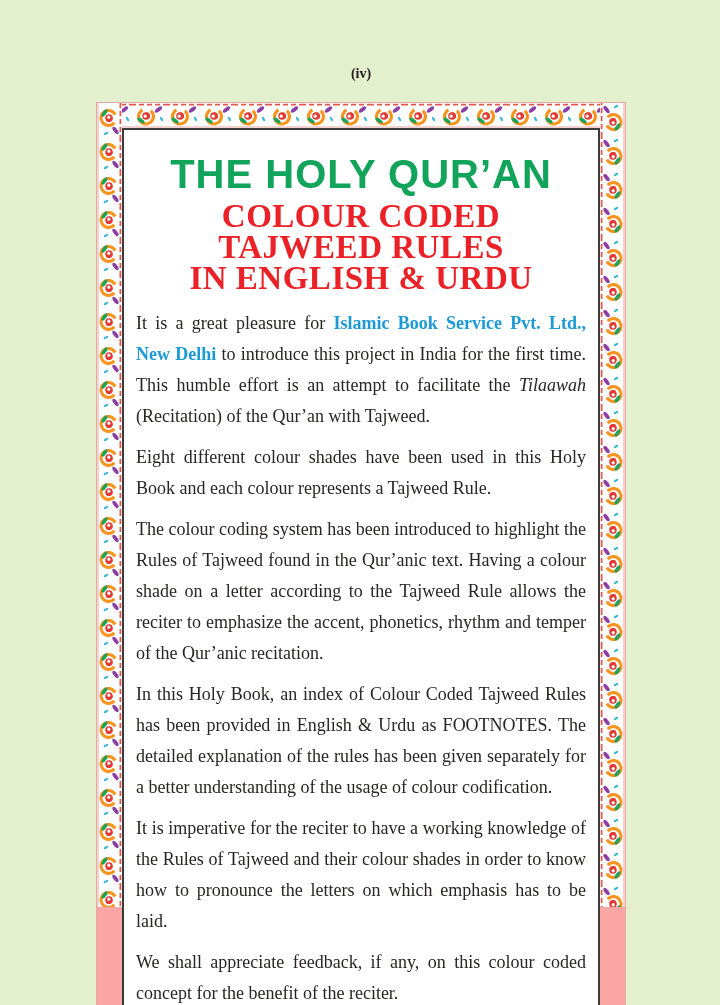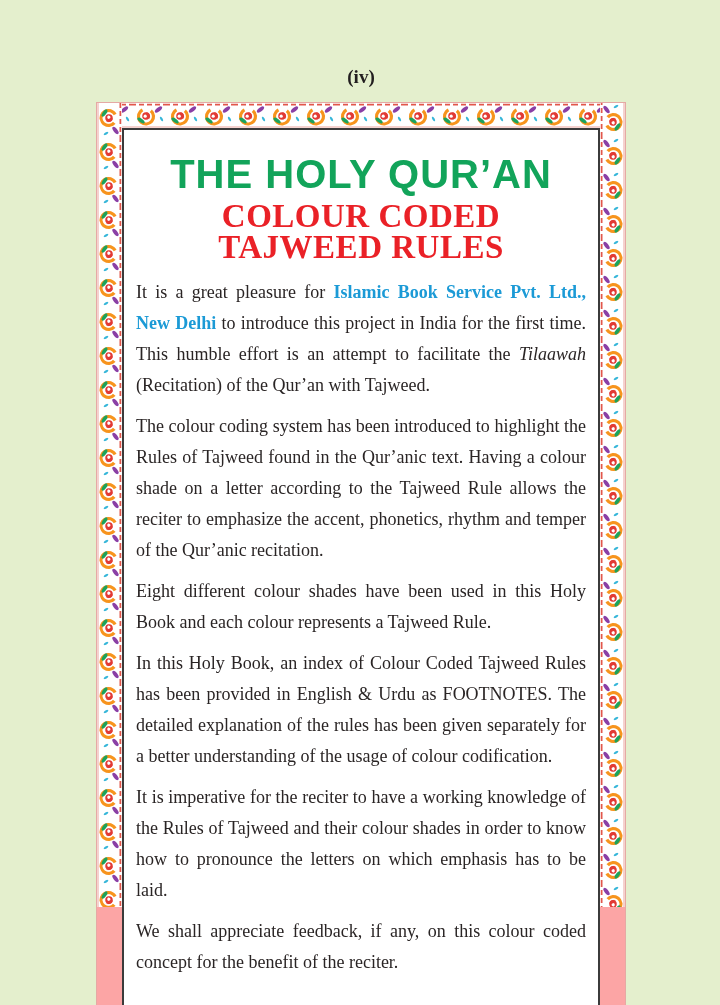--- a/index.html
+++ b/index.html
@@ -7,21 +7,21 @@
     width: 720px; height: 1005px;
     background: #e4efcd;
     position: relative;
     overflow: hidden;
     font-family: "Liberation Serif", serif;
   }
   .page-number {
     position: absolute;
     left: 97px; top: 66px; width: 528px;
     text-align: center;
-    font-size: 19px; font-weight: bold;
+    font-size: 14px; font-weight: bold;
     color: #221e1f;
   }
   .frame {
     position: absolute;
     left: 97px; top: 103px;
     width: 528px; height: 968px;
     background: #fca5a5;
     outline: 1px solid #e5a9a4;
   }
   .band { position: absolute; display: block; }
@@ -141,25 +141,25 @@
         <ellipse cx="27.5" cy="6.5" rx="4.4" ry="2" fill="#8a3fa5" transform="rotate(-40 27.5 6.5)"></ellipse>
         <ellipse cx="30.5" cy="16" rx="2.5" ry="1.2" fill="#35b6d9" transform="rotate(60 30.5 16)"></ellipse>
         <path d="M0 24 H34" stroke="#eba5a0" stroke-width="1"></path>
       </pattern>
     </defs>
     <rect width="25" height="804" fill="url(#orn-v2)"></rect>
   </svg>
 
   <div class="content">
     <h1 class="title">THE HOLY QUR’AN</h1>
-    <h2 class="subtitle"><span>COLOUR CODED TAJWEED RULES</span><br></h2>
+    <h2 class="subtitle"><span>COLOUR CODED TAJWEED RULES</span><br><span>IN ENGLISH &amp; URDU</span></h2>
 
     <div class="paragraphs" id="paragraphs">
         <p class="para"><span class="seg-normal">It is a great pleasure for </span><span class="seg-bold_blue">Islamic Book Service Pvt. Ltd., New Delhi</span><span class="seg-normal"> to introduce this project in India for the first time. This humble effort is an attempt to facilitate the </span><span class="seg-italic">Tilaawah</span><span class="seg-normal"> (Recitation) of the Qur’an with Tajweed.</span></p>
+        <p class="para"><span class="seg-normal">Eight different colour shades have been used in this Holy Book and each colour represents a Tajweed Rule.</span></p>
         <p class="para"><span class="seg-normal">The colour coding system has been introduced to highlight the Rules of Tajweed found in the Qur’anic text. Having a colour shade on a letter according to the Tajweed Rule allows the reciter to emphasize the accent, phonetics, rhythm and temper of the Qur’anic recitation.</span></p>
-        <p class="para"><span class="seg-normal">Eight different colour shades have been used in this Holy Book and each colour represents a Tajweed Rule.</span></p>
         <p class="para"><span class="seg-normal">In this Holy Book, an index of Colour Coded Tajweed Rules has been provided in English &amp; Urdu as FOOTNOTES. The detailed explanation of the rules has been given separately for a better understanding of the usage of colour codification.</span></p>
         <p class="para"><span class="seg-normal">It is imperative for the reciter to have a working knowledge of the Rules of Tajweed and their colour shades in order to know how to pronounce the letters on which emphasis has to be laid.</span></p>
         <p class="para"><span class="seg-normal">We shall appreciate feedback, if any, on this colour coded concept for the benefit of the reciter.</span></p>
       </div>
 
   </div>
 </div>
 
 </body></html>

